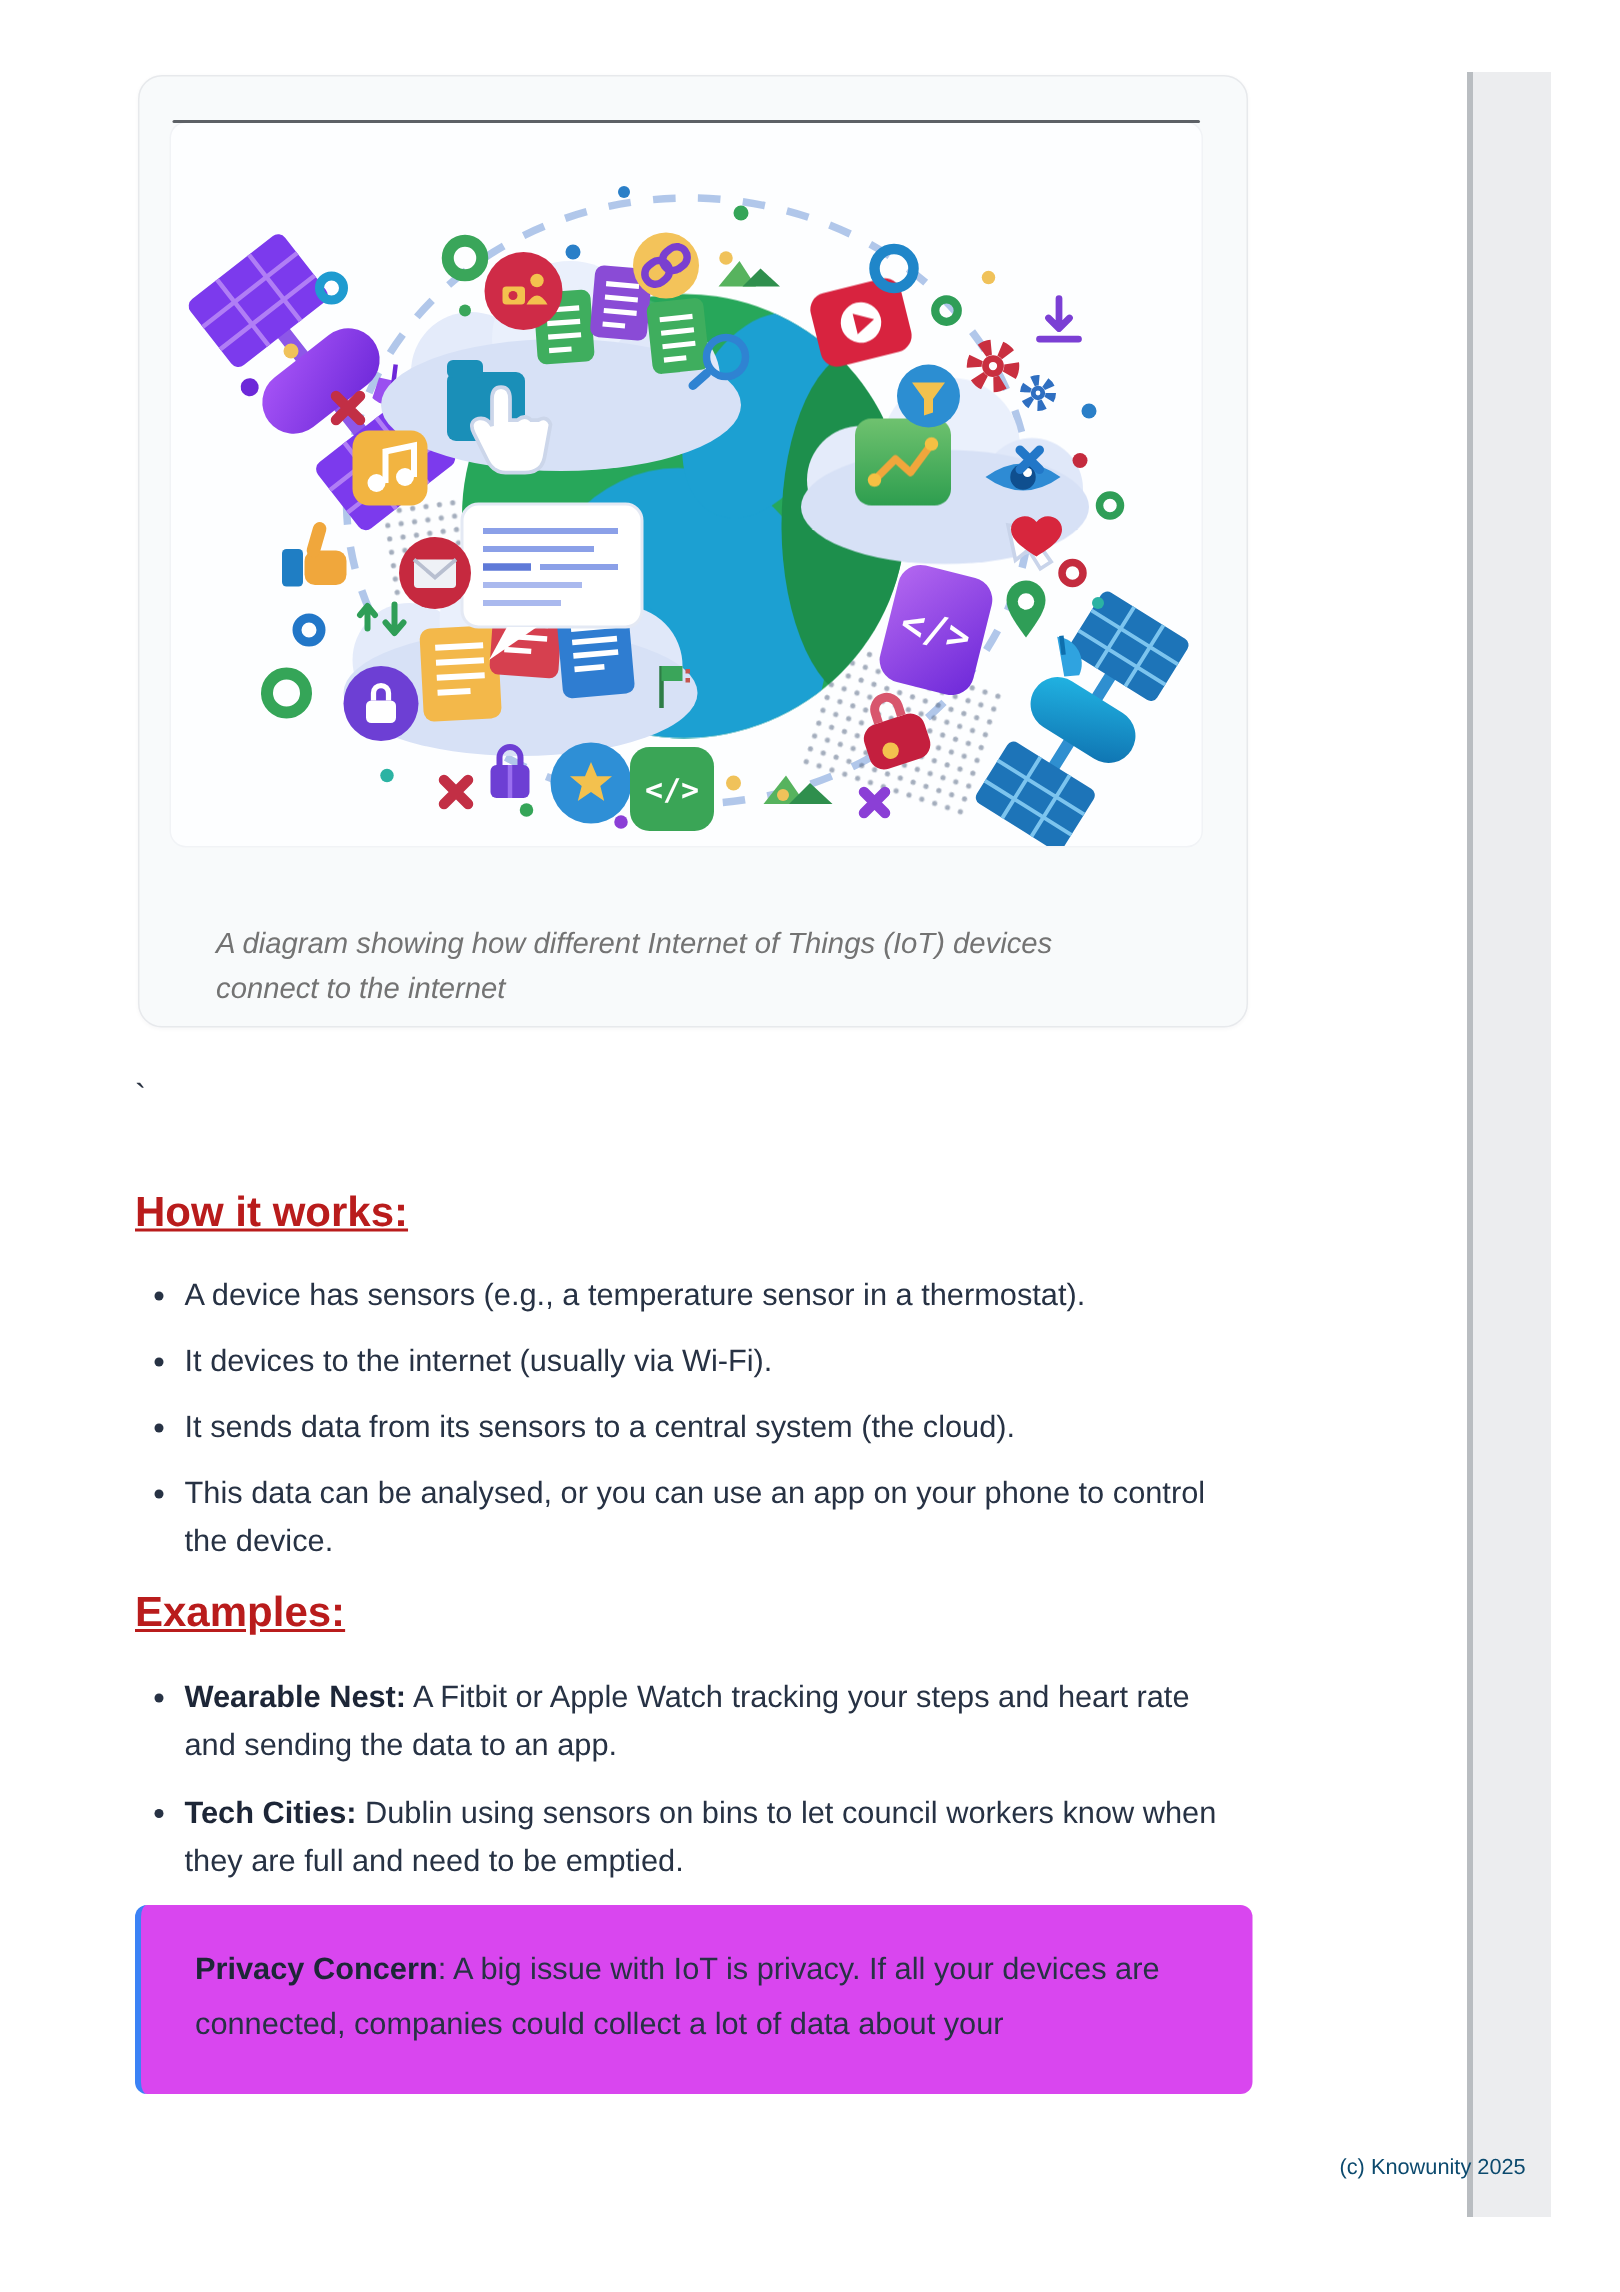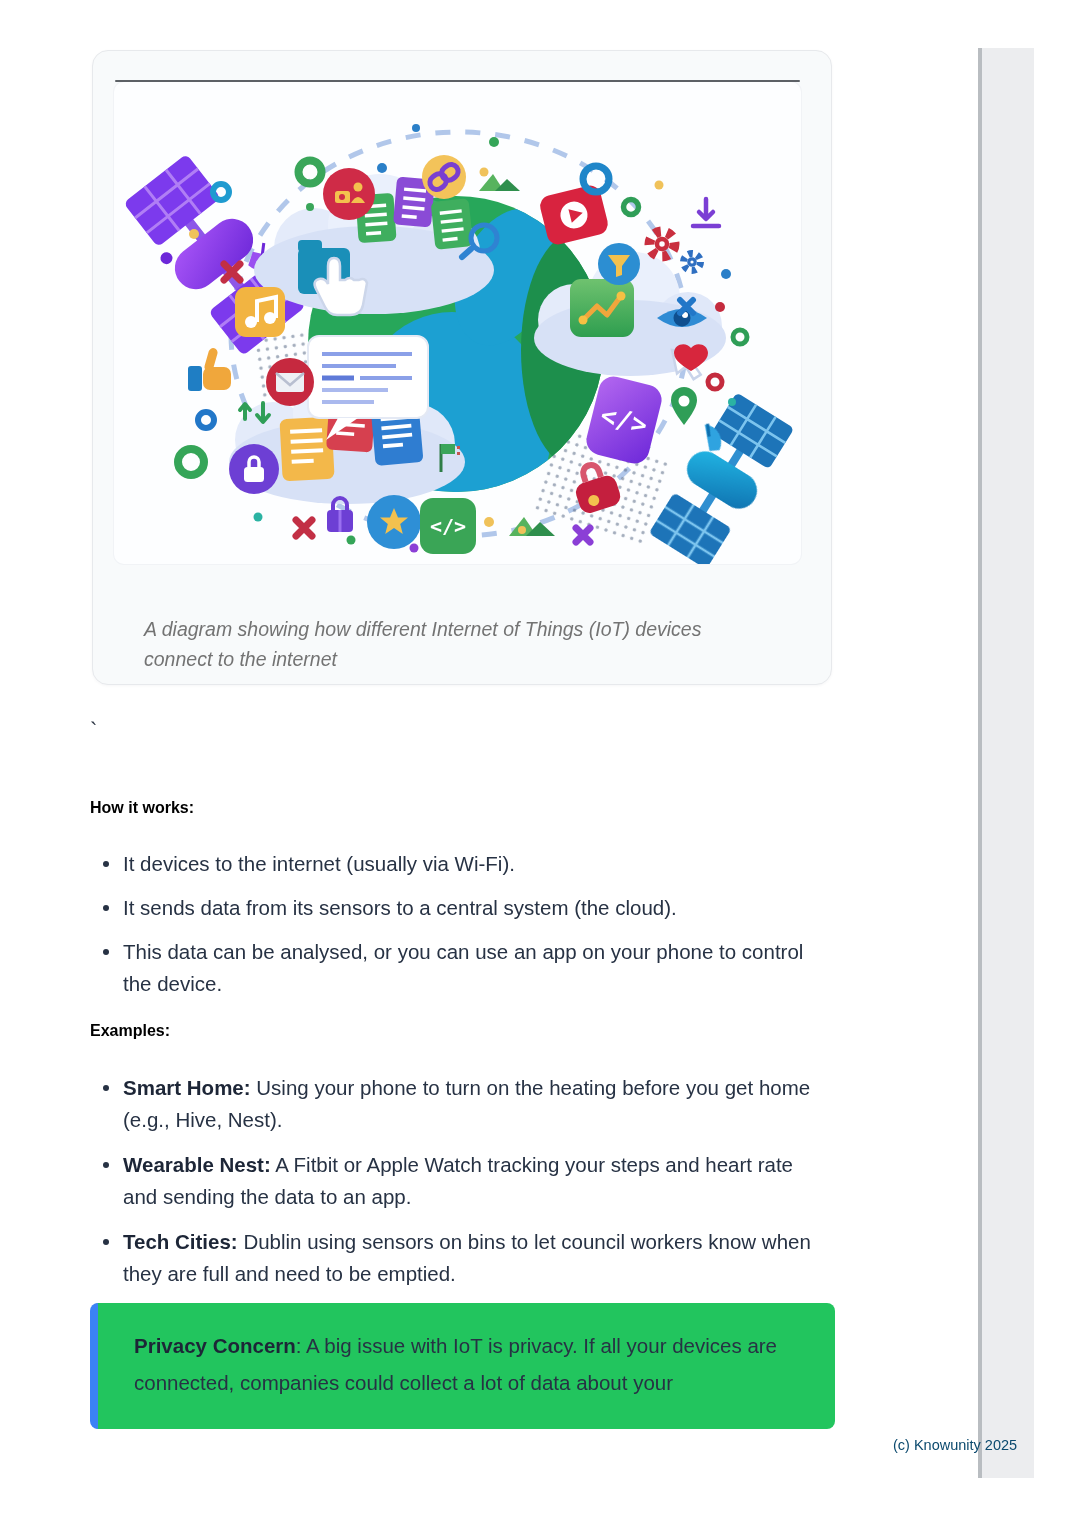--- a/index.html
+++ b/index.html
@@ -37,34 +37,34 @@
   .panel svg{position:absolute;left:0;top:0;}
   .caption{
     position:absolute;left:0;right:0;top:532px;margin:0;padding:0 30px;
     text-align:left;font-style:italic;
     font-size:19.5px;line-height:30px;color:#737373;
   }
   
   .stray{position:absolute;left:90px;top:718px;font-size:22px;color:#2a3342;}
   
   .content{position:absolute;left:90px;top:793px;width:748px;font-size:20.5px;line-height:32px;}
-  .content h3{margin:0;font-size:16px;line-height:30px;font-weight:bold;color:#000000;}
+  .content h3{margin:0;font-size:28px;line-height:30px;font-weight:bold;color:#b91c1c;text-decoration:underline;}
   .content ul{list-style:none;margin:25px 0 16px;padding:0;}
   .content ul.examples{margin:26px 0 0;}
   .content li{position:relative;padding-left:33px;margin-bottom:12px;max-width:705px;}
   .content ul.examples li{margin-bottom:13px;}
   .content li::before{
     content:"";position:absolute;left:13px;top:13px;width:6px;height:6px;
     border-radius:50%;background:#273244;
   }
   .lead{font-weight:bold;color:#1d2637;}
   
   .callout{
     margin-top:9px;width:745px;box-sizing:border-box;
-    background:#22c55e;border-left:8px solid #3b82f6;border-radius:8px;
+    background:#d946ef;border-left:4px solid #3b82f6;border-radius:8px;
     padding:24px 0 28px 36px;line-height:37px;font-size:20.5px;
   }
 </style>
 </head>
 <body>
 
 <div class="side-rail"></div>
 
 <div class="watermark">(c) Knowunity 2025</div>
 
@@ -380,33 +380,30 @@
     <p class="caption">A diagram showing how different Internet of Things (IoT) devices connect to the internet</p>
   </div>
 </div>
 
 <div class="stray">`</div>
 
 <div class="content">
   <section>
     <h3>How it works:</h3>
     <ul>
+      <li><span>A device has sensors (e.g., a temperature sensor in a thermostat).</span></li>
       <li><span>It devices to the internet (usually via Wi-Fi).</span></li>
       <li><span>It sends data from its sensors to a central system (the cloud).</span></li>
       <li><span>This data can be analysed, or you can use an app on your phone to control the device.</span></li>
     </ul>
   </section>
 
   <section>
     <h3>Examples:</h3>
     <ul class="examples">
-      <li>
-        <span class="lead">Smart Home:</span>
-        <span>Using your phone to turn on the heating before you get home (e.g., Hive, Nest).</span>
-      </li>
       <li>
         <span class="lead">Wearable Nest:</span>
         <span>A Fitbit or Apple Watch tracking your steps and heart rate and sending the data to an app.</span>
       </li>
       <li>
         <span class="lead">Tech Cities:</span>
         <span>Dublin using sensors on bins to let council workers know when they are full and need to be emptied.</span>
       </li>
     </ul>
   </section>

